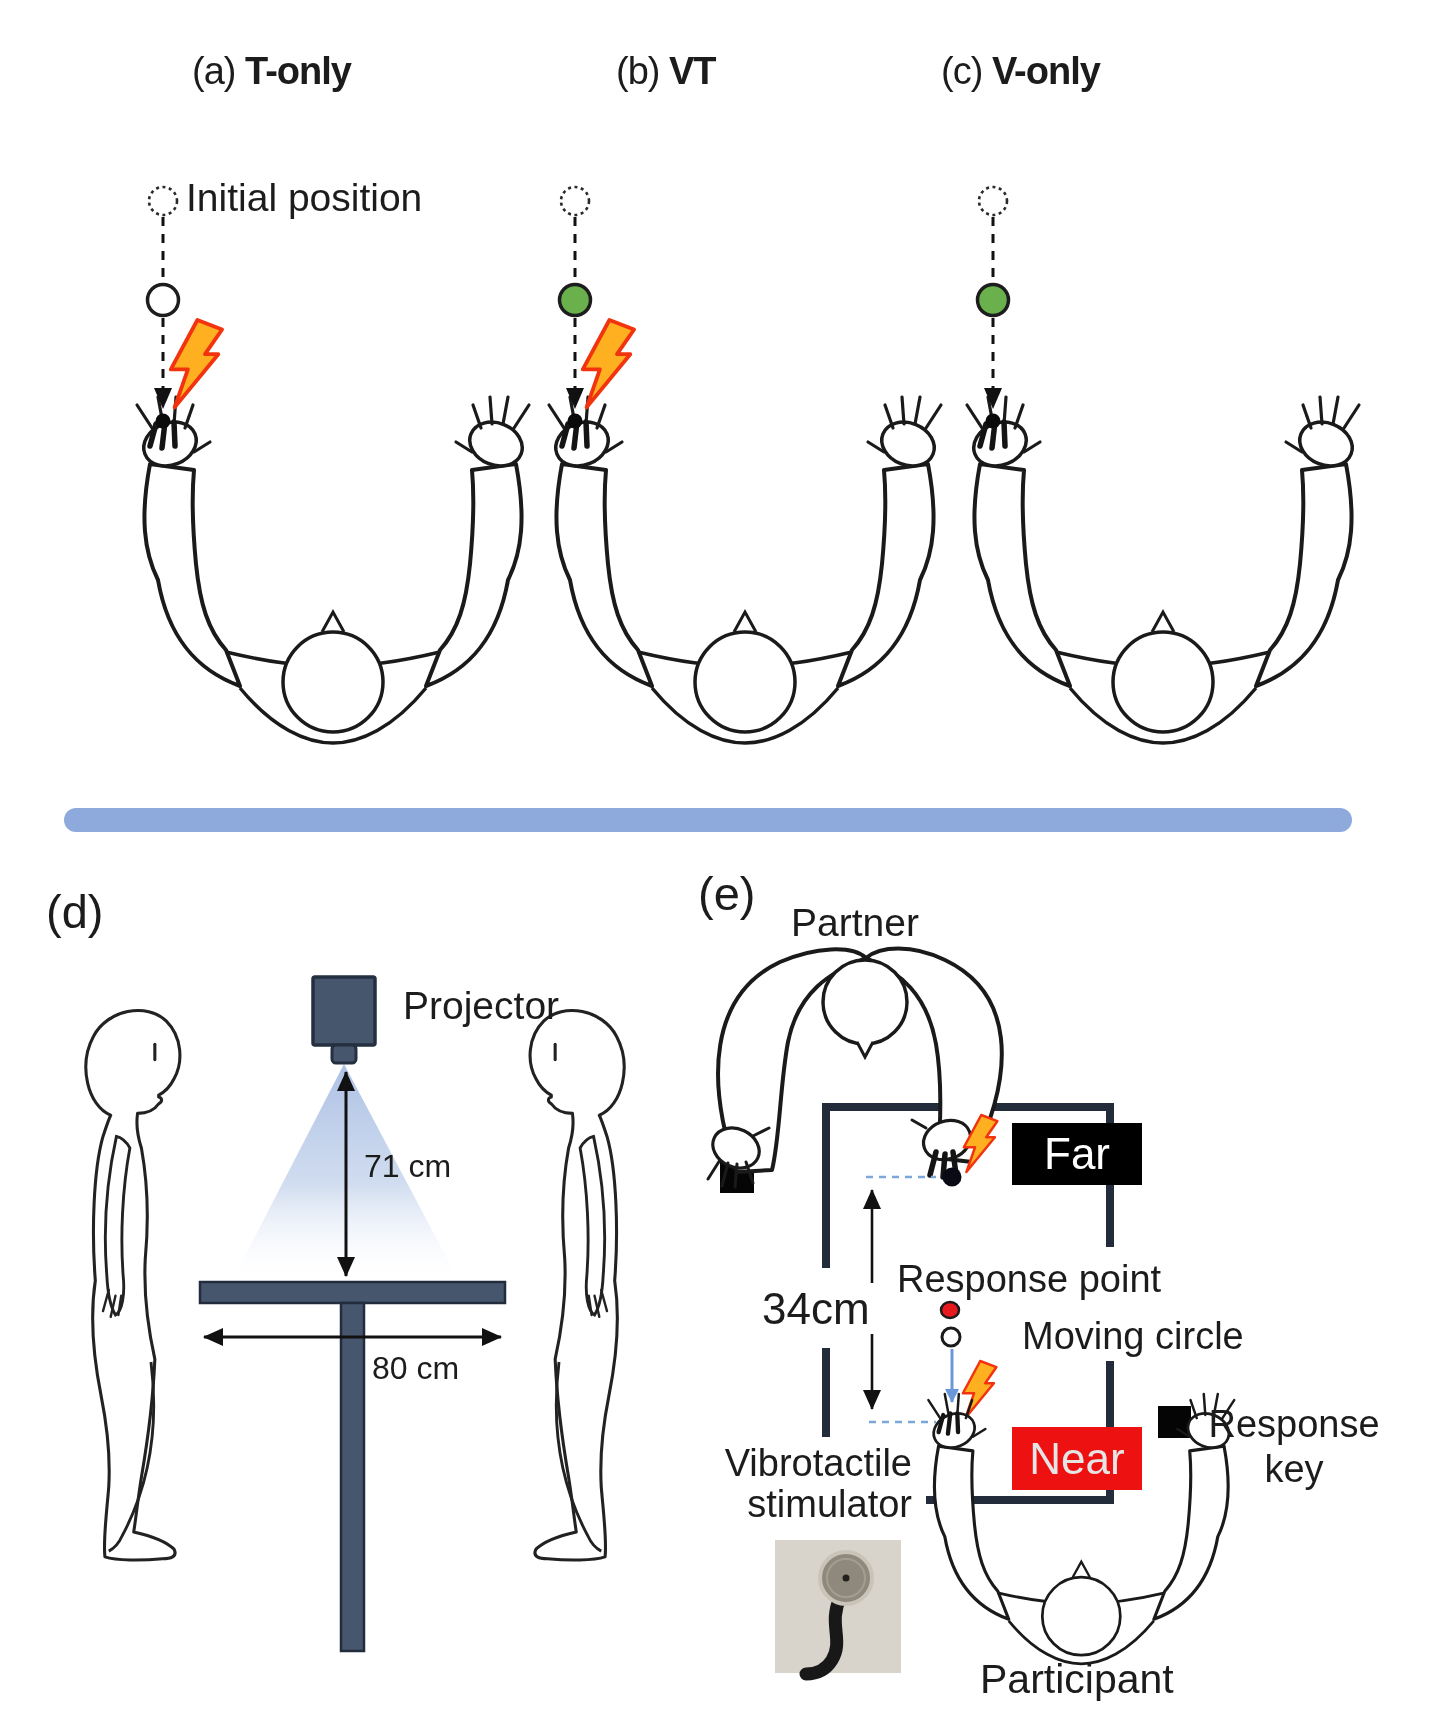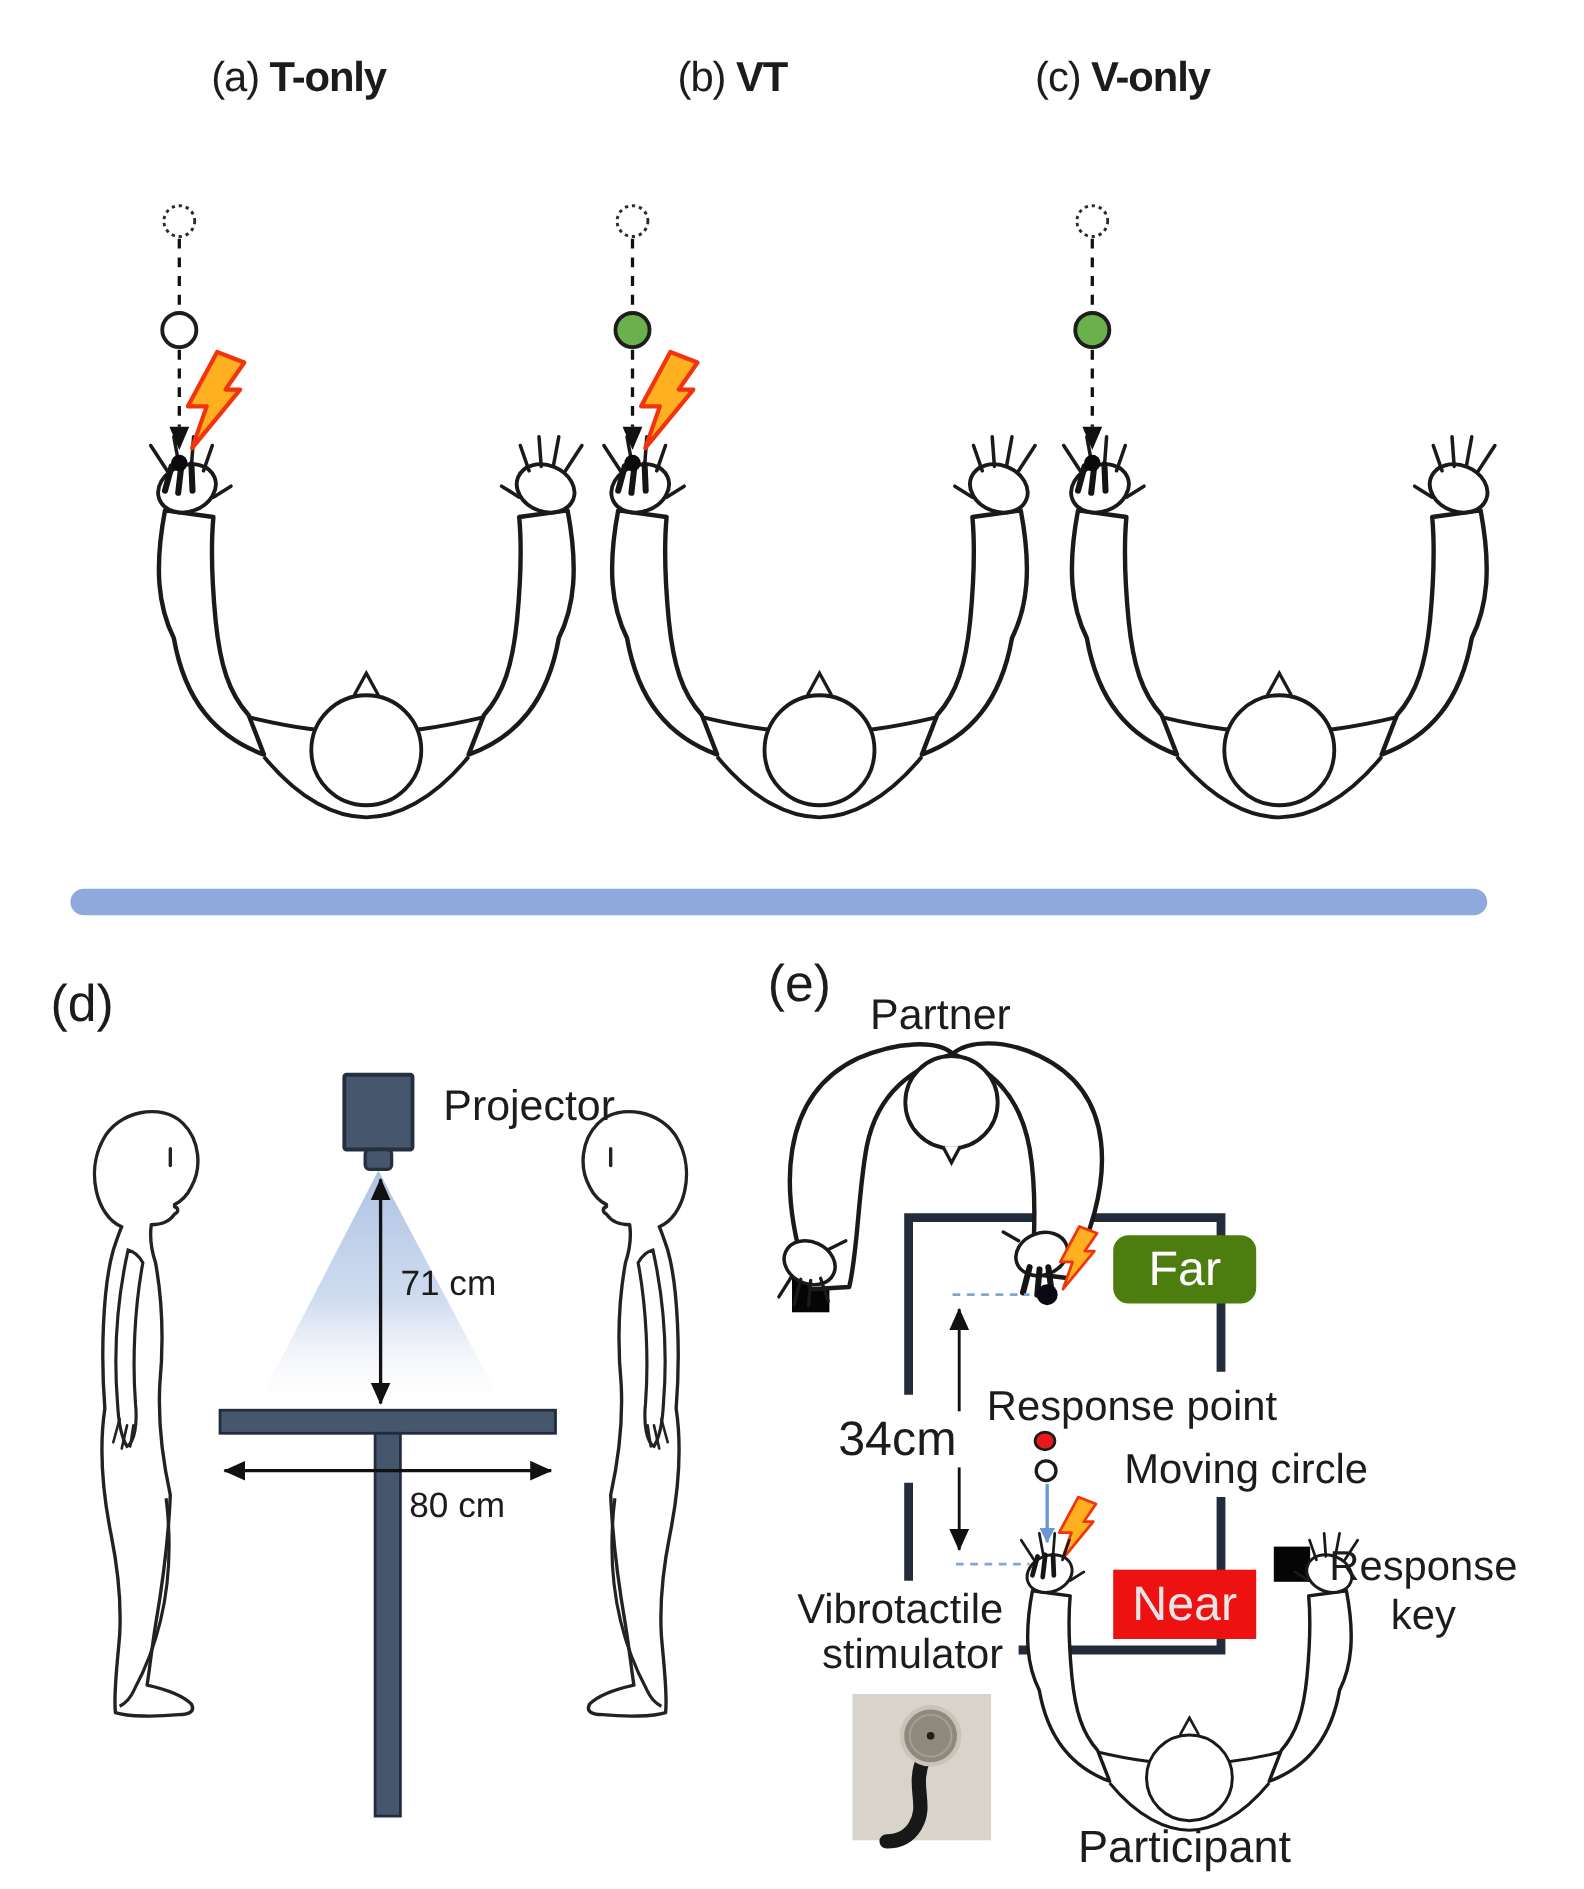--- a/index.html
+++ b/index.html
@@ -212,30 +212,31 @@
 <div class="txt panel-title" style="left:192px;top:50px;">
   <span>(a)</span> <span class="bold">T-only</span>
 </div>
 <div class="txt panel-title" style="left:616px;top:50px;">
   <span>(b)</span> <span class="bold">VT</span>
 </div>
 <div class="txt panel-title" style="left:941px;top:50px;">
   <span>(c)</span> <span class="bold">V-only</span>
 </div>
 
+<div class="txt lab39" style="left:186px;top:176px;">Initial position</div>
 
 <div class="txt sub-label" style="left:46px;top:884px;">(d)</div>
 <div class="txt lab39" style="left:403px;top:984px;">Projector</div>
 <div class="txt lab43" style="left:364px;top:1148px;">71 cm</div>
 <div class="txt lab43" style="left:372px;top:1350px;">80 cm</div>
 
 <div class="txt sub-label" style="left:698px;top:866px;">(e)</div>
 <div class="txt lab39" style="left:791px;top:901px;">Partner</div>
 
-<div class="far-box" style="background: #4d7c0f; border-radius: 14px;">
+<div class="far-box" style="background: #000000;">
   <span>Far</span>
 </div>
 <div class="near-box" style="background: rgb(238, 17, 17);">
   <span>Near</span>
 </div>
 
 <div class="txt lab44" style="left:762px;top:1284px;">34cm</div>
 <div class="txt lab38" style="left:897px;top:1258px;">Response point</div>
 <div class="txt lab38" style="left:986px;top:1315px;margin-left:36px;">Moving circle</div>
 

